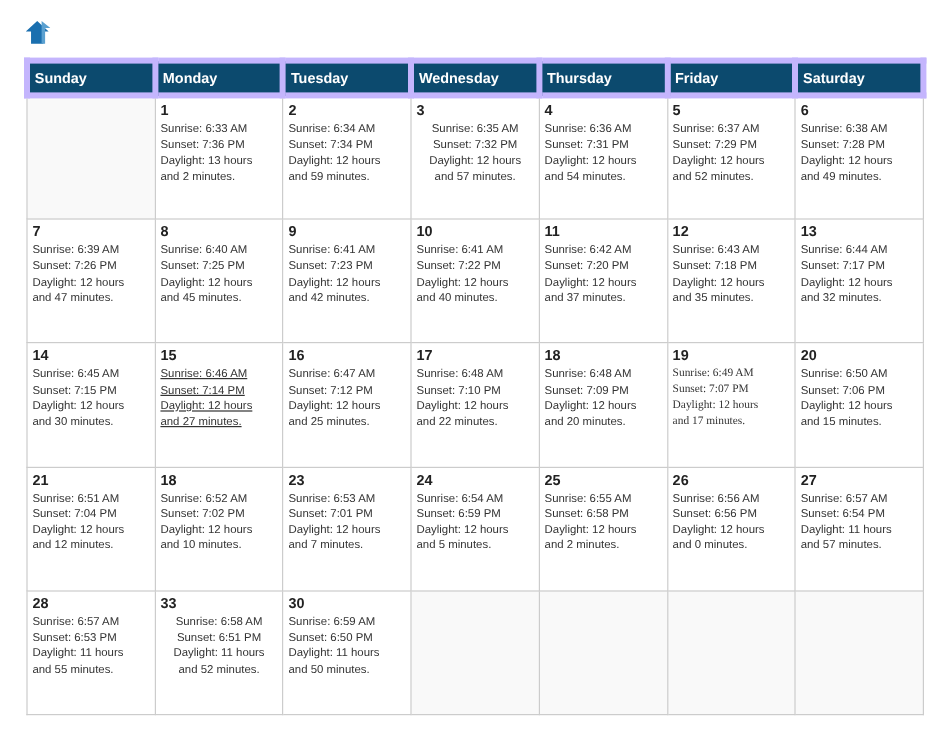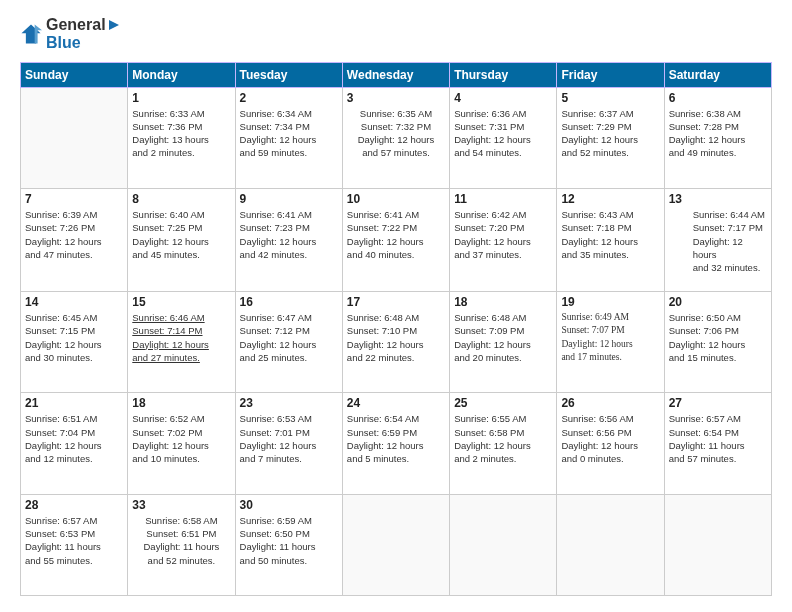--- a/index.html
+++ b/index.html
@@ -56,27 +56,27 @@
       font-size: 14px;
       color: #444;
     }
     .calendar {
       width: 100%;
       border-collapse: collapse;
       flex: 1;
       table-layout: fixed;
     }
     .calendar thead th {
-      background: #0369a1;
+      background: #0c4a6e;
       color: #fff;
       font-size: 12px;
       font-weight: bold;
       padding: 5px 4px;
       text-align: left;
-      border: 1px solid #c4b5fd;
+      border: 5px solid #c4b5fd;
     }
     .calendar tbody td {
       border: 1px solid #ccc;
       vertical-align: top;
       padding: 3px 4px;
       font-size: 10px;
       color: #333;
       height: 88px;
     }
     .day-number {
@@ -100,31 +100,20 @@
 </head>
 <body>
 
 <div class="page">
   <div class="header">
     <div class="logo">
       <svg class="logo-icon" viewBox="0 0 30 30" xmlns="http://www.w3.org/2000/svg">
         <polygon points="15,2 28,14 22,14 22,28 8,28 8,14 2,14" fill="#1a6faf"></polygon>
         <polygon points="20,2 30,10 24,10 24,28 20,28 20,2" fill="#5aa0d0"></polygon>
       </svg>
-      <div>
-        <div style="display:flex; gap:0;">
-          <span class="logo-text-general">General</span>
-          <svg width="14" height="14" viewBox="0 0 14 14" style="margin-top:2px; margin-left:1px;">
-            <polygon points="2,2 12,7 2,12" fill="#1a6faf"></polygon>
-          </svg>
-        </div>
-        <div>
-          <span class="logo-text-blue">Blue</span>
-        </div>
-      </div>
     </div>
   </div>
 
   <table class="calendar">
     <thead>
       <tr>
         <th>Sunday</th>
         <th>Monday</th>
         <th>Tuesday</th>
         <th>Wednesday</th>
@@ -217,21 +206,21 @@
           </td>
           <td>
             <div class="day-number">12</div>
             <div class="day-info" style="white-space: pre-line;">Sunrise: 6:43 AM
 Sunset: 7:18 PM
 Daylight: 12 hours
 and 35 minutes.</div>
           </td>
           <td>
             <div class="day-number">13</div>
-            <div class="day-info" style="white-space: pre-line; margin-left: 24px;">Sunrise: 6:44 AM
+            <div class="day-info" style="white-space: pre-line;">Sunrise: 6:44 AM
 Sunset: 7:17 PM
 Daylight: 12 hours
 and 32 minutes.</div>
           </td>
         </tr>
         <tr class="week-row">
           <td>
             <div class="day-number">14</div>
             <div class="day-info" style="white-space: pre-line;">Sunrise: 6:45 AM
 Sunset: 7:15 PM

